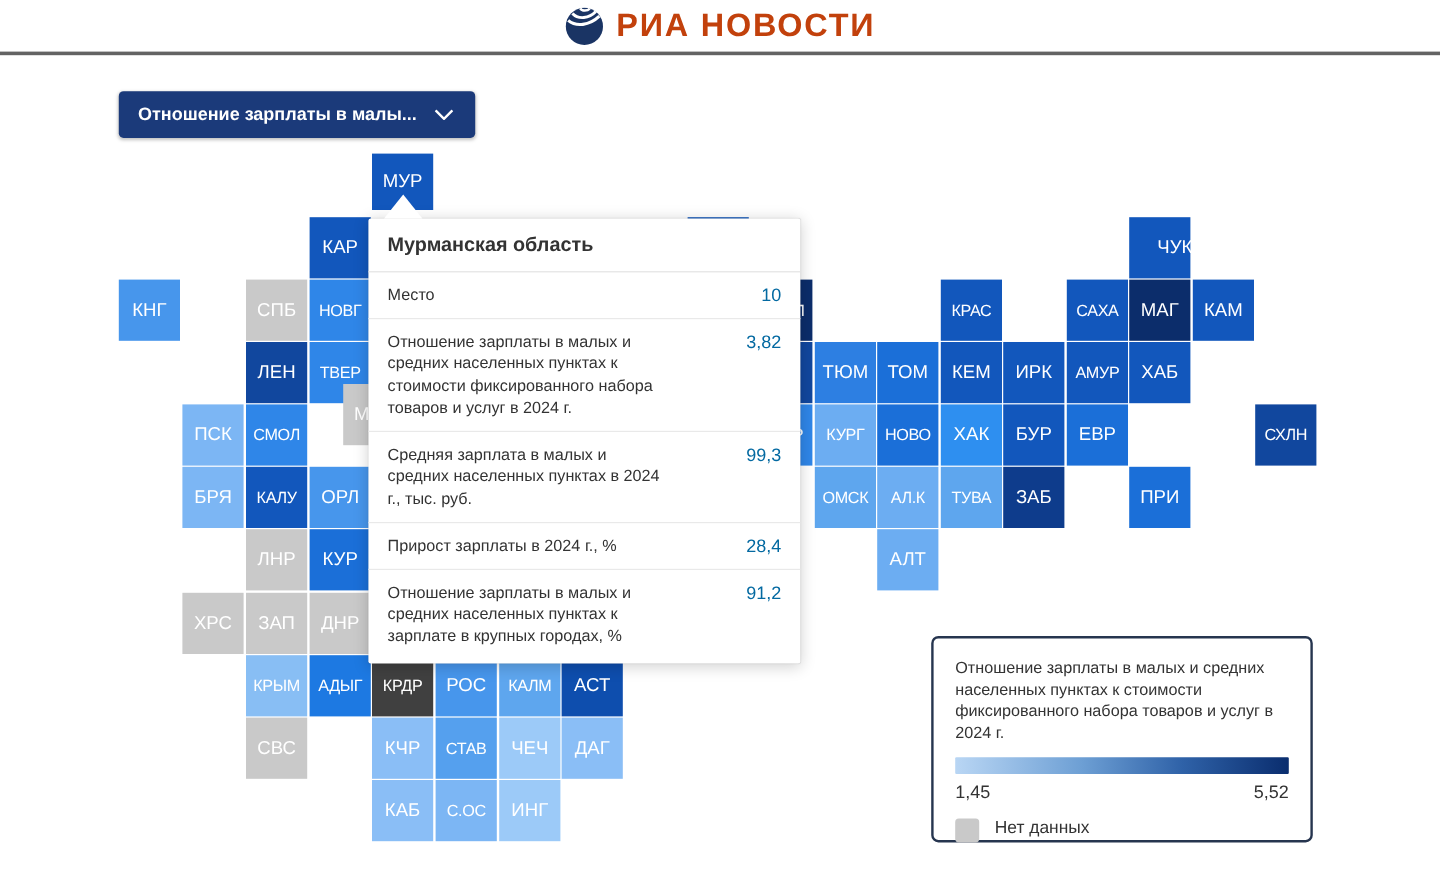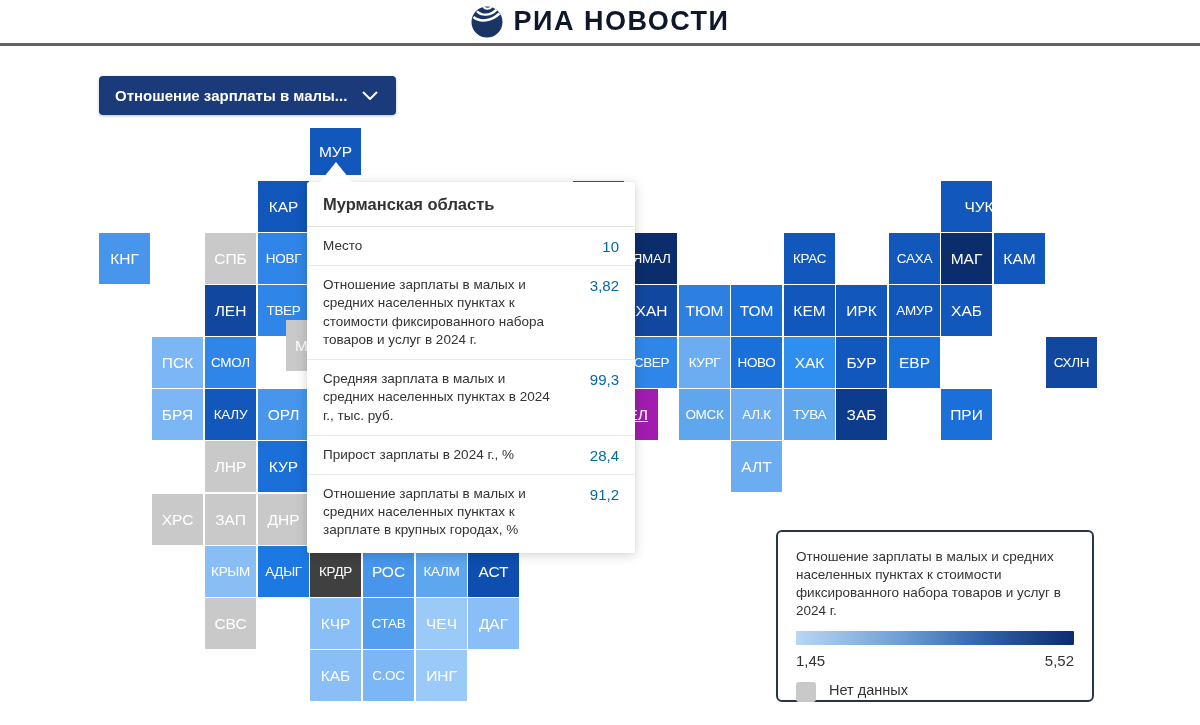--- a/index.html
+++ b/index.html
@@ -4,40 +4,40 @@
 <style>
   * { box-sizing: border-box; margin: 0; padding: 0; }
   html,body { width:1200px; height:725px; background:#ffffff; overflow:hidden;
               font-family:"Liberation Sans","DejaVu Sans",sans-serif; }
   .stage { position:relative; width:1200px; height:725px; background:#fff; }
 
   
   .header { position:absolute; left:0; top:0; width:1200px; height:46px;
             display:flex; align-items:center; justify-content:center; gap:11px;
             border-bottom:3px solid #636363; background:#fff; }
-  .brand-text { font-size:27px; font-weight:bold; letter-spacing:1.5px; color:#0f172a; }
+  .brand-text { font-size:27px; font-weight:bold; letter-spacing:1.5px; color:#c2410c; }
   .globe { width:32px; height:32px; display:block; }
 
   
   .dropdown { position:absolute; left:99px; top:76px; width:297px; height:39px;
               background:#1b3a7a; border-radius:4px; color:#fff;
               display:flex; align-items:center; justify-content:space-between;
               padding:0 18px 0 16px; cursor:pointer; box-shadow:0 1px 3px rgba(0,0,0,.25); }
   .dropdown-label { font-size:15px; font-weight:bold; white-space:nowrap; }
   .chev { width:16px; height:9px; display:block; }
 
   
   .tile { position:absolute; width:51px; height:51px; color:#fff;
           display:flex; align-items:center; justify-content:center;
           font-size:15.5px; font-weight:500; cursor:pointer; }
   .tile.small { font-size:13.5px; letter-spacing:-0.3px; }
   .tile.selected { height:47px; }
 
   
-  .tooltip { position:absolute; left:307px; top:182px; width:328px; z-index:10;
+  .tooltip { position:absolute; left:307px; top:182px; width:360px; z-index:10;
              background:#fff; border-radius:2px;
              box-shadow:0 2px 12px rgba(0,0,0,.18), 0 0 1px rgba(0,0,0,.12); }
   .tooltip::before { content:""; position:absolute; top:-20px; left:13px;
              border-left:16px solid transparent; border-right:16px solid transparent;
              border-bottom:20px solid #fff; }
   .tt-title { font-size:16.5px; font-weight:bold; color:#333;
               padding:13px 16px 12px 16px; border-bottom:1px solid #e3e3e3; }
   .tt-row { display:flex; justify-content:space-between; align-items:flex-start;
             padding:10px 16px; border-bottom:1px solid #e9e9e9; }
   .tt-row:last-child { border-bottom:none; padding-bottom:13px; }

